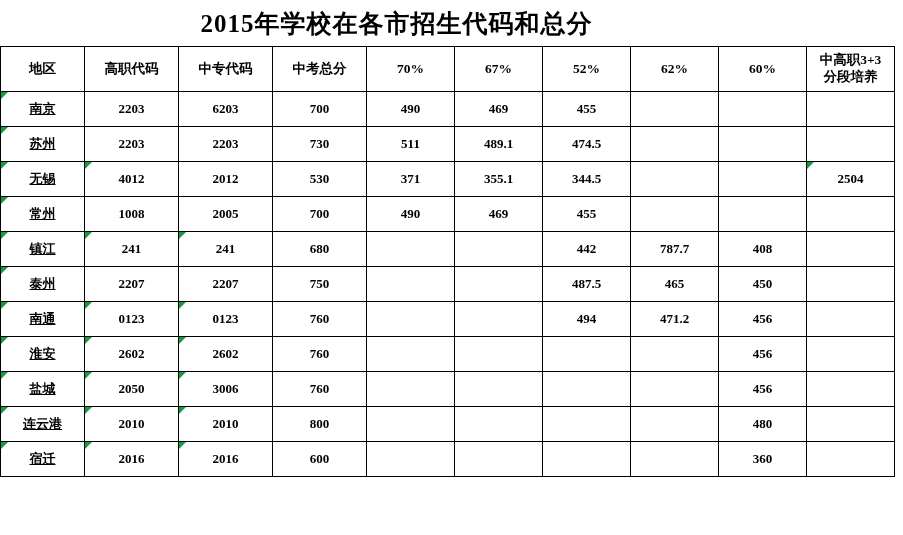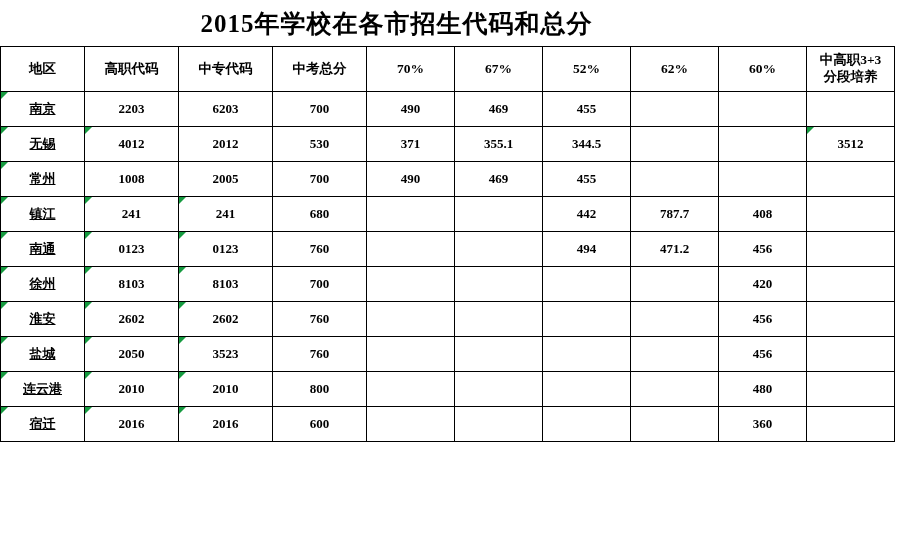--- a/index.html
+++ b/index.html
@@ -121,32 +121,44 @@
         <td class="num">6203</td>
         <td class="num">700</td>
         <td class="num">490</td>
         <td class="num">469</td>
         <td class="num">455</td>
         <td class="num"></td>
         <td class="num"></td>
         <td class="num"></td>
       </tr>
 
+      <tr>
+        <td class="region mark">苏州</td>
+        <td class="num">2203</td>
+        <td class="num">2203</td>
+        <td class="num">730</td>
+        <td class="num">511</td>
+        <td class="num">489.1</td>
+        <td class="num">474.5</td>
+        <td class="num"></td>
+        <td class="num"></td>
+        <td class="num"></td>
+      </tr>
 
       <tr>
         <td class="region mark">无锡</td>
         <td class="num mark">4012</td>
         <td class="num">2012</td>
         <td class="num">530</td>
         <td class="num">371</td>
         <td class="num">355.1</td>
         <td class="num">344.5</td>
         <td class="num"></td>
         <td class="num"></td>
-        <td class="num mark">3512</td>
+        <td class="num mark">2504</td>
       </tr>
 
       <tr>
         <td class="region mark">常州</td>
         <td class="num">1008</td>
         <td class="num">2005</td>
         <td class="num">700</td>
         <td class="num">490</td>
         <td class="num">469</td>
         <td class="num">455</td>
@@ -161,65 +173,65 @@
         <td class="num mark">241</td>
         <td class="num">680</td>
         <td class="num"></td>
         <td class="num"></td>
         <td class="num">442</td>
         <td class="num">787.7</td>
         <td class="num">408</td>
         <td class="num"></td>
       </tr>
 
+      <tr>
+        <td class="region mark">泰州</td>
+        <td class="num">2207</td>
+        <td class="num">2207</td>
+        <td class="num">750</td>
+        <td class="num"></td>
+        <td class="num"></td>
+        <td class="num">487.5</td>
+        <td class="num">465</td>
+        <td class="num">450</td>
+        <td class="num"></td>
+      </tr>
 
       <tr>
         <td class="region mark">南通</td>
         <td class="num mark">0123</td>
         <td class="num mark">0123</td>
         <td class="num">760</td>
         <td class="num"></td>
         <td class="num"></td>
         <td class="num">494</td>
         <td class="num">471.2</td>
         <td class="num">456</td>
         <td class="num"></td>
       </tr>
 
 
-      <tr>
-        <td class="region mark">徐州</td>
-        <td class="num mark">8103</td>
-        <td class="num mark">8103</td>
-        <td class="num">700</td>
-        <td class="num"></td>
-        <td class="num"></td>
-        <td class="num"></td>
-        <td class="num"></td>
-        <td class="num">420</td>
-        <td class="num"></td>
-      </tr>
 
       <tr>
         <td class="region mark">淮安</td>
         <td class="num mark">2602</td>
         <td class="num mark">2602</td>
         <td class="num">760</td>
         <td class="num"></td>
         <td class="num"></td>
         <td class="num"></td>
         <td class="num"></td>
         <td class="num">456</td>
         <td class="num"></td>
       </tr>
 
       <tr>
         <td class="region mark">盐城</td>
         <td class="num mark">2050</td>
-        <td class="num mark">3523</td>
+        <td class="num mark">3006</td>
         <td class="num">760</td>
         <td class="num"></td>
         <td class="num"></td>
         <td class="num"></td>
         <td class="num"></td>
         <td class="num">456</td>
         <td class="num"></td>
       </tr>
 
       <tr>

